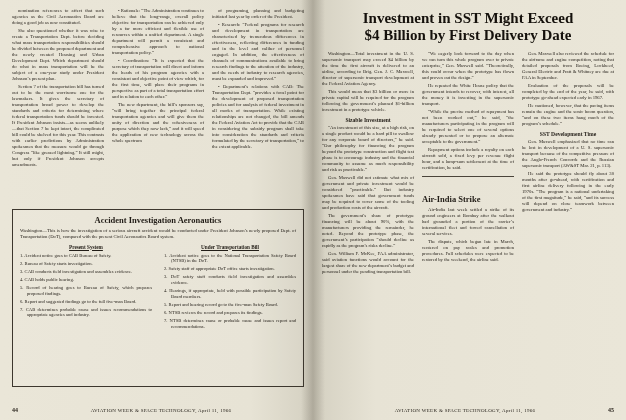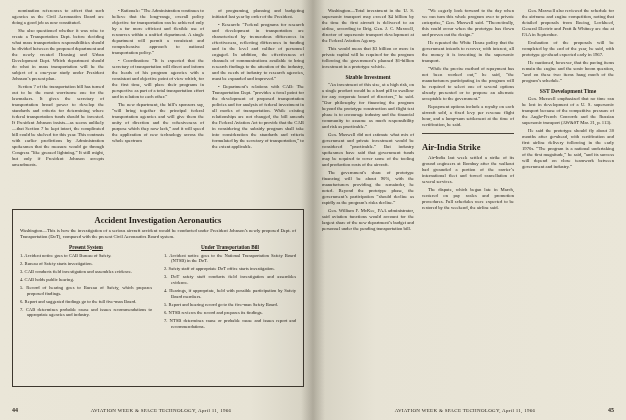--- a/index.html
+++ b/index.html
@@ -16,21 +16,21 @@
   .gutter{position:absolute;left:301px;top:0;width:24px;height:420px;
     background:linear-gradient(to right,rgba(0,0,0,0) 0%,rgba(40,32,20,.22) 50%,rgba(0,0,0,0) 100%);
     pointer-events:none;}
   .cols{display:flex;gap:8px;overflow:hidden;}
   .lp-cols{height:196px;}
   .rp-cols{height:326px;}
   .col{flex:1;min-width:0;}
   .para{font-size:4.7px;line-height:6px;text-align:justify;text-indent:6px;margin:0 0 2px;}
   .subhead{font-size:5.6px;font-weight:bold;text-align:center;margin:4px 0 2px;}
   .headline{font-size:15px;font-weight:bold;text-align:center;line-height:1.12;margin:2px 4px 7px;color:#15110c;}
-  .news-head{font-size:8.5px;font-weight:bold;margin:5px 0 3px;padding-top:8px;border-top:1px solid #4a443a;}
+  .news-head{font-size:8.5px;font-weight:bold;margin:5px 0 3px;padding-top:17px;border-top:1px solid #4a443a;}
   .accident-box{border:1px solid #3d372e;padding:5px 7px 4px;margin-top:5px;height:178px;box-sizing:border-box;overflow:hidden;background:rgba(255,255,255,0.06);}
   .box-title{font-size:8.5px;font-weight:bold;text-align:center;margin:0 0 3px;}
   .box-intro{font-size:4.7px;line-height:5.8px;text-align:justify;margin:0 0 4px;}
   .box-cols{display:flex;gap:12px;}
   .box-col{flex:1;min-width:0;}
   .box-col-header{font-size:5.2px;font-weight:bold;text-align:center;margin-bottom:3px;text-decoration:underline;}
   .box-item{font-size:4.6px;line-height:5.6px;text-align:justify;margin:0 0 2.5px;padding-left:7px;text-indent:-7px;}
   .footer{position:absolute;bottom:7px;left:12px;right:9px;display:flex;align-items:baseline;font-size:5px;color:#2a251e;}
   .page-right .footer{left:9px;right:12px;}
   .folio{font-weight:bold;font-size:6px;}
@@ -96,20 +96,24 @@
       </div>
     </div>
 
     <div class="footer">
       <span class="folio">44</span>
       <span class="footer-mag">AVIATION WEEK &amp; SPACE TECHNOLOGY, April 11, 1966</span>
     </div>
   </div>
 
   <div class="page page-right">
+    <div class="headline">
+      <div>Investment in SST Might Exceed</div>
+      <div>$4 Billion by First Delivery Date</div>
+    </div>
 
     <div class="cols rp-cols">
       <div class="col">
         <div>
 
         <p class="para">Washington—Total investment in the U. S. supersonic transport may exceed $4 billion by the time the first aircraft is delivered to an airline, according to Brig. Gen. J. C. Maxwell, director of supersonic transport development at the Federal Aviation Agency.</p>
             <p class="para">This would mean that $3 billion or more in private capital will be required for the program following the government’s planned $1-billion investment in a prototype vehicle.</p>
           </div>
         <div class="subhead">Sizable Investment</div>
         <div>

